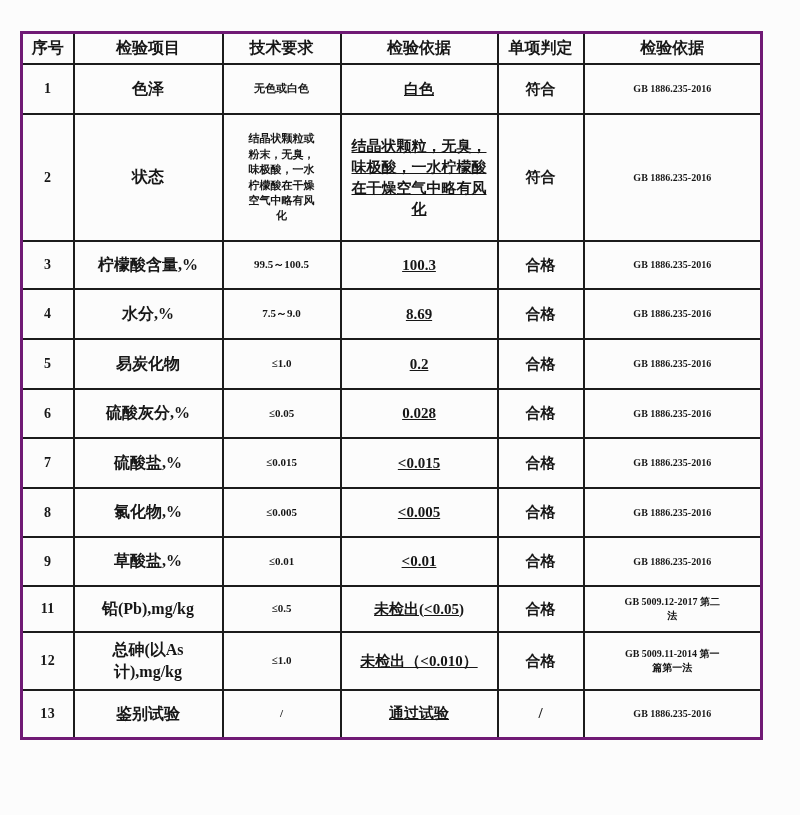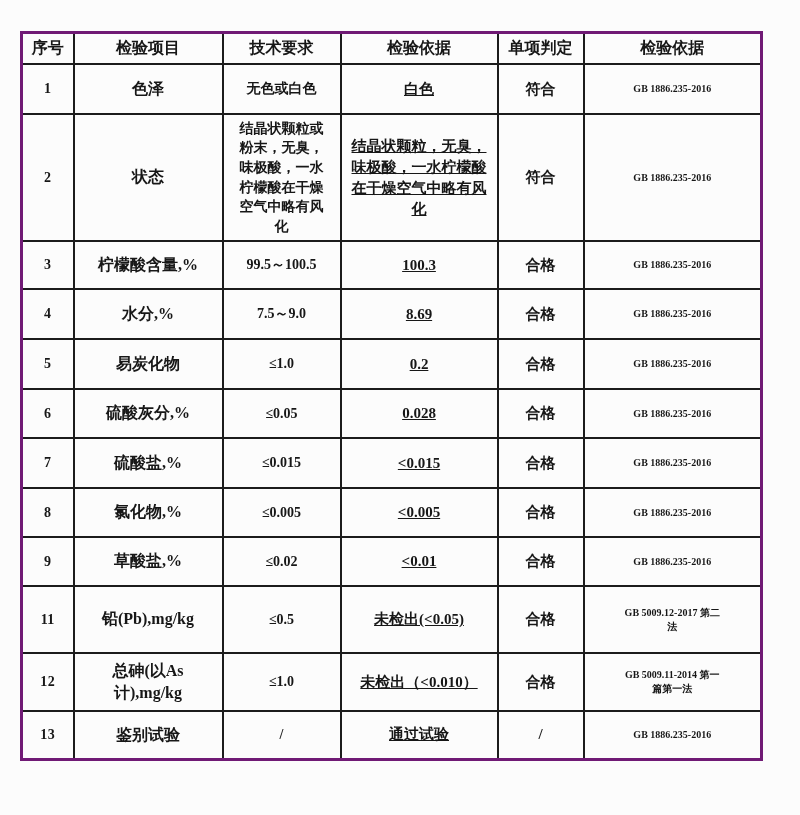--- a/index.html
+++ b/index.html
@@ -37,21 +37,21 @@
     overflow-wrap: break-word;
     line-height: 1.4;
   }
   table.report th {
     font-size: 16px;
     height: 27px;
     padding: 1px 2px;
   }
   td.c-no    { font-size: 14px; letter-spacing: 0.5px; }
   td.c-item  { font-size: 16px; }
-  td.c-req   { font-size: 14px; }
+  td.c-req   { font-size: 11px; }
   td.c-res   { font-size: 15px; text-decoration: underline; }
   td.c-judge { font-size: 15px; margin-top: 36px; }
   td.c-basis { font-size: 10px; }
 </style>
 </head>
 <body>
 
 <div class="page">
   <table class="report">
     <colgroup>
@@ -141,26 +141,26 @@
     <td class="c-no">8</td>
     <td class="c-item">氯化物,%</td>
     <td class="c-req">≤0.005</td>
     <td class="c-res">&lt;0.005</td>
     <td class="c-judge">合格</td>
     <td class="c-basis">GB 1886.235-2016</td>
   </tr>
         <tr style="height: 49px;">
     <td class="c-no">9</td>
     <td class="c-item">草酸盐,%</td>
-    <td class="c-req">≤0.02</td>
+    <td class="c-req">≤0.01</td>
     <td class="c-res">&lt;0.01</td>
     <td class="c-judge">合格</td>
     <td class="c-basis">GB 1886.235-2016</td>
   </tr>
-        <tr style="height: 67px;">
+        <tr style="height: 46px;">
     <td class="c-no">11</td>
     <td class="c-item">铅(Pb),mg/kg</td>
     <td class="c-req">≤0.5</td>
     <td class="c-res">未检出(&lt;0.05)</td>
     <td class="c-judge">合格</td>
     <td class="c-basis">GB 5009.12-2017 第二
 法</td>
   </tr>
         <tr style="height: 58px;">
     <td class="c-no">12</td>

